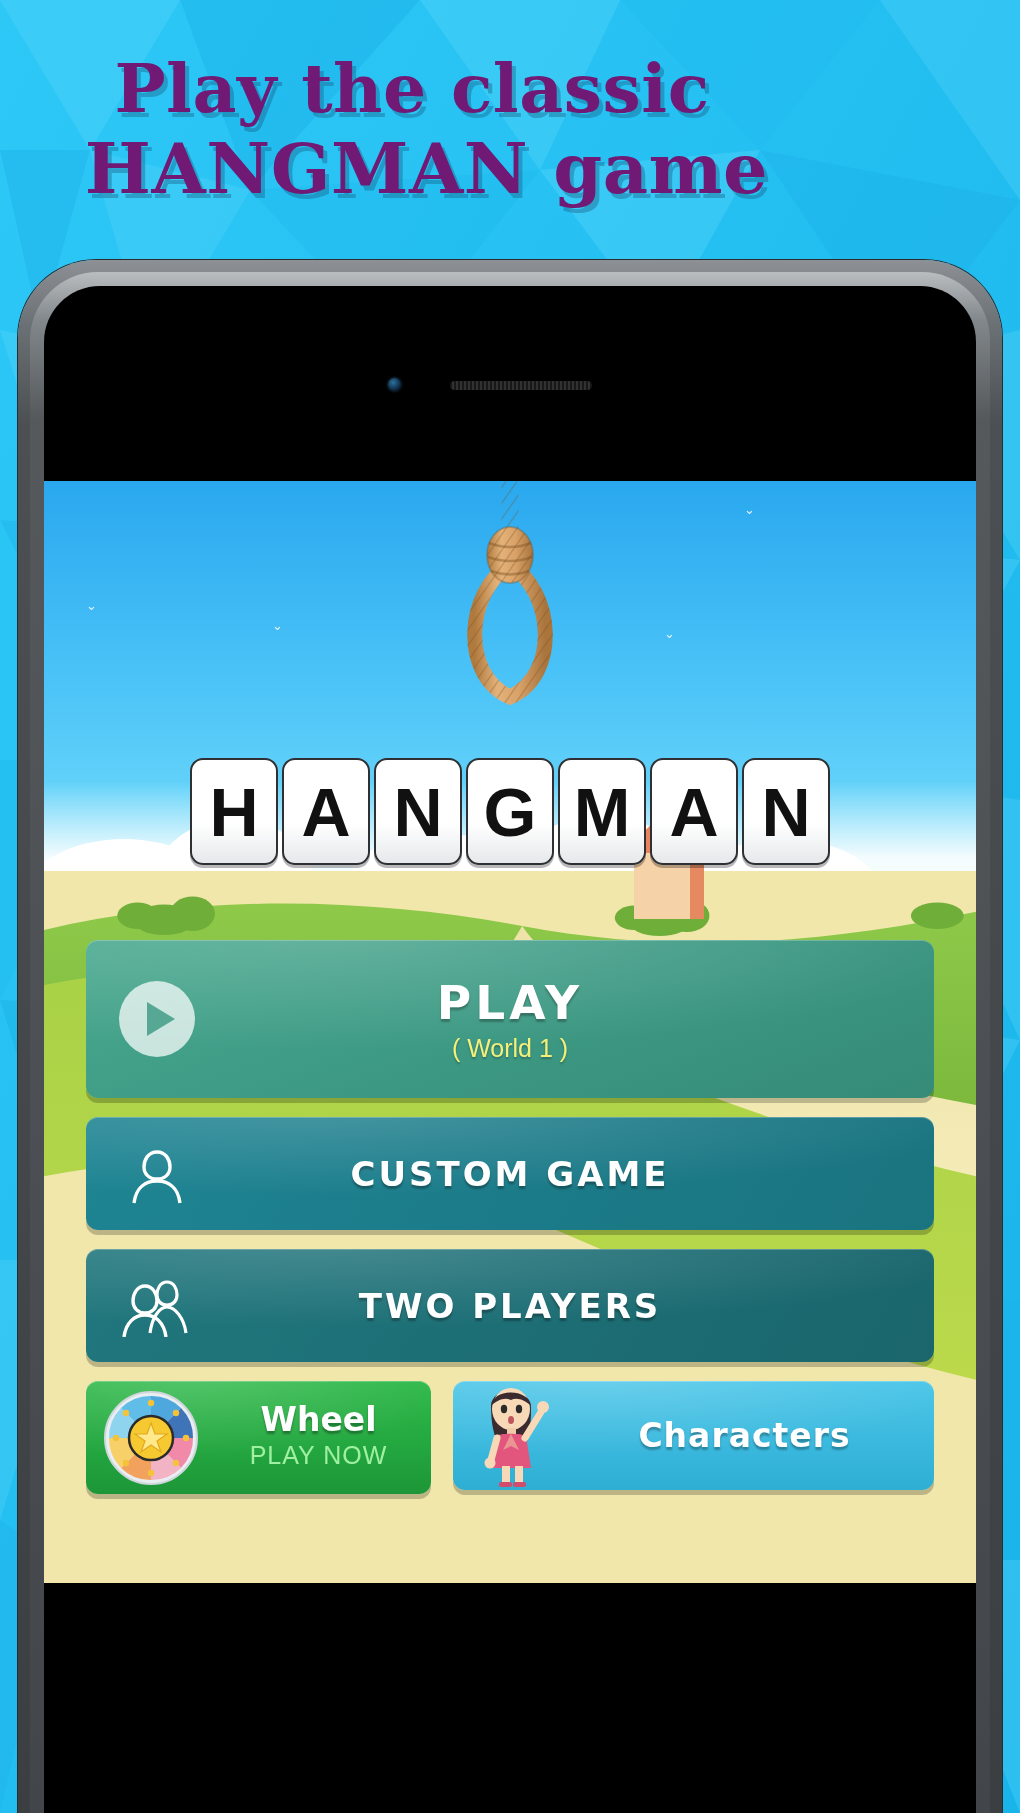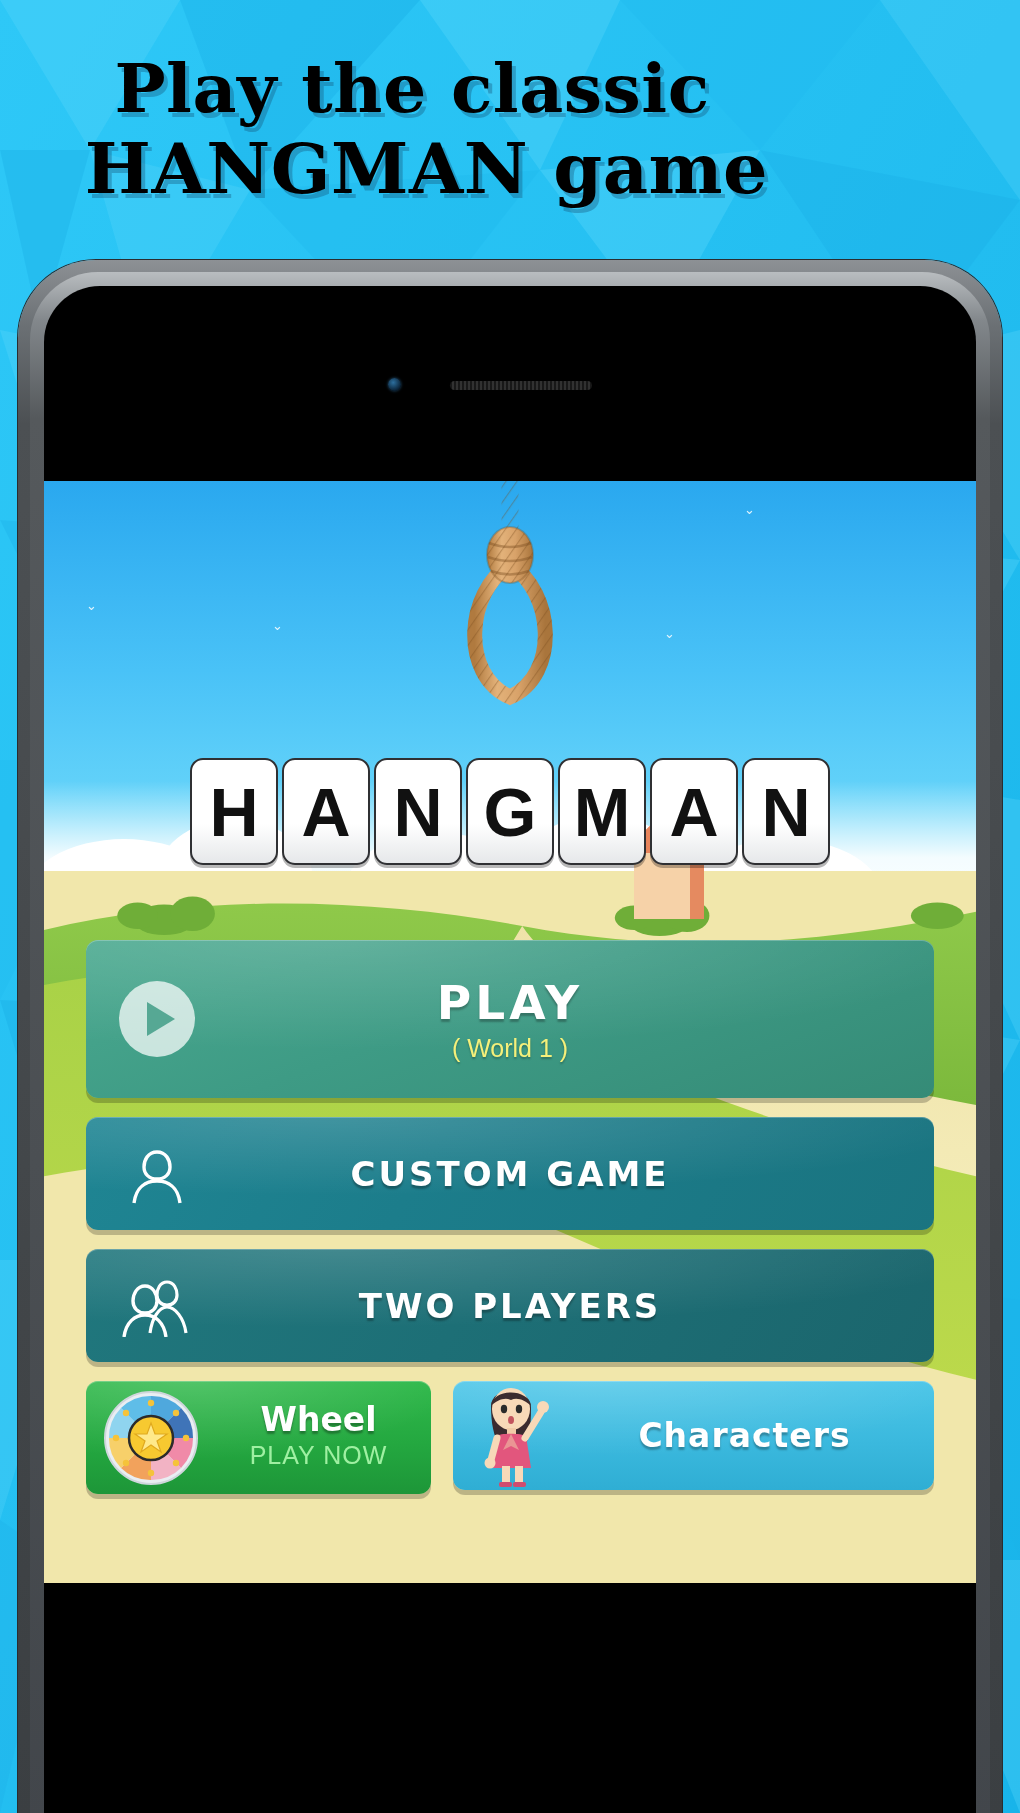--- a/index.html
+++ b/index.html
@@ -12,21 +12,21 @@
 
   
   #bg-poly{position:absolute;inset:0;z-index:0;}
 
   
   .headline{
     position:absolute;top:48px;left:0;width:824px;z-index:5;
     text-align:center;
     font-family:"DejaVu Serif", serif;
     font-weight:bold;
-    color:#000000;
+    color:#701a75;
     font-size:68px;
     line-height:1.18;
     letter-spacing:.5px;
     text-shadow:4px 5px 0 rgba(20,90,125,.38);
     pointer-events:none;
   }
   .headline .l2{font-size:70px;margin-left:29px;}
 
   
   #phone{

